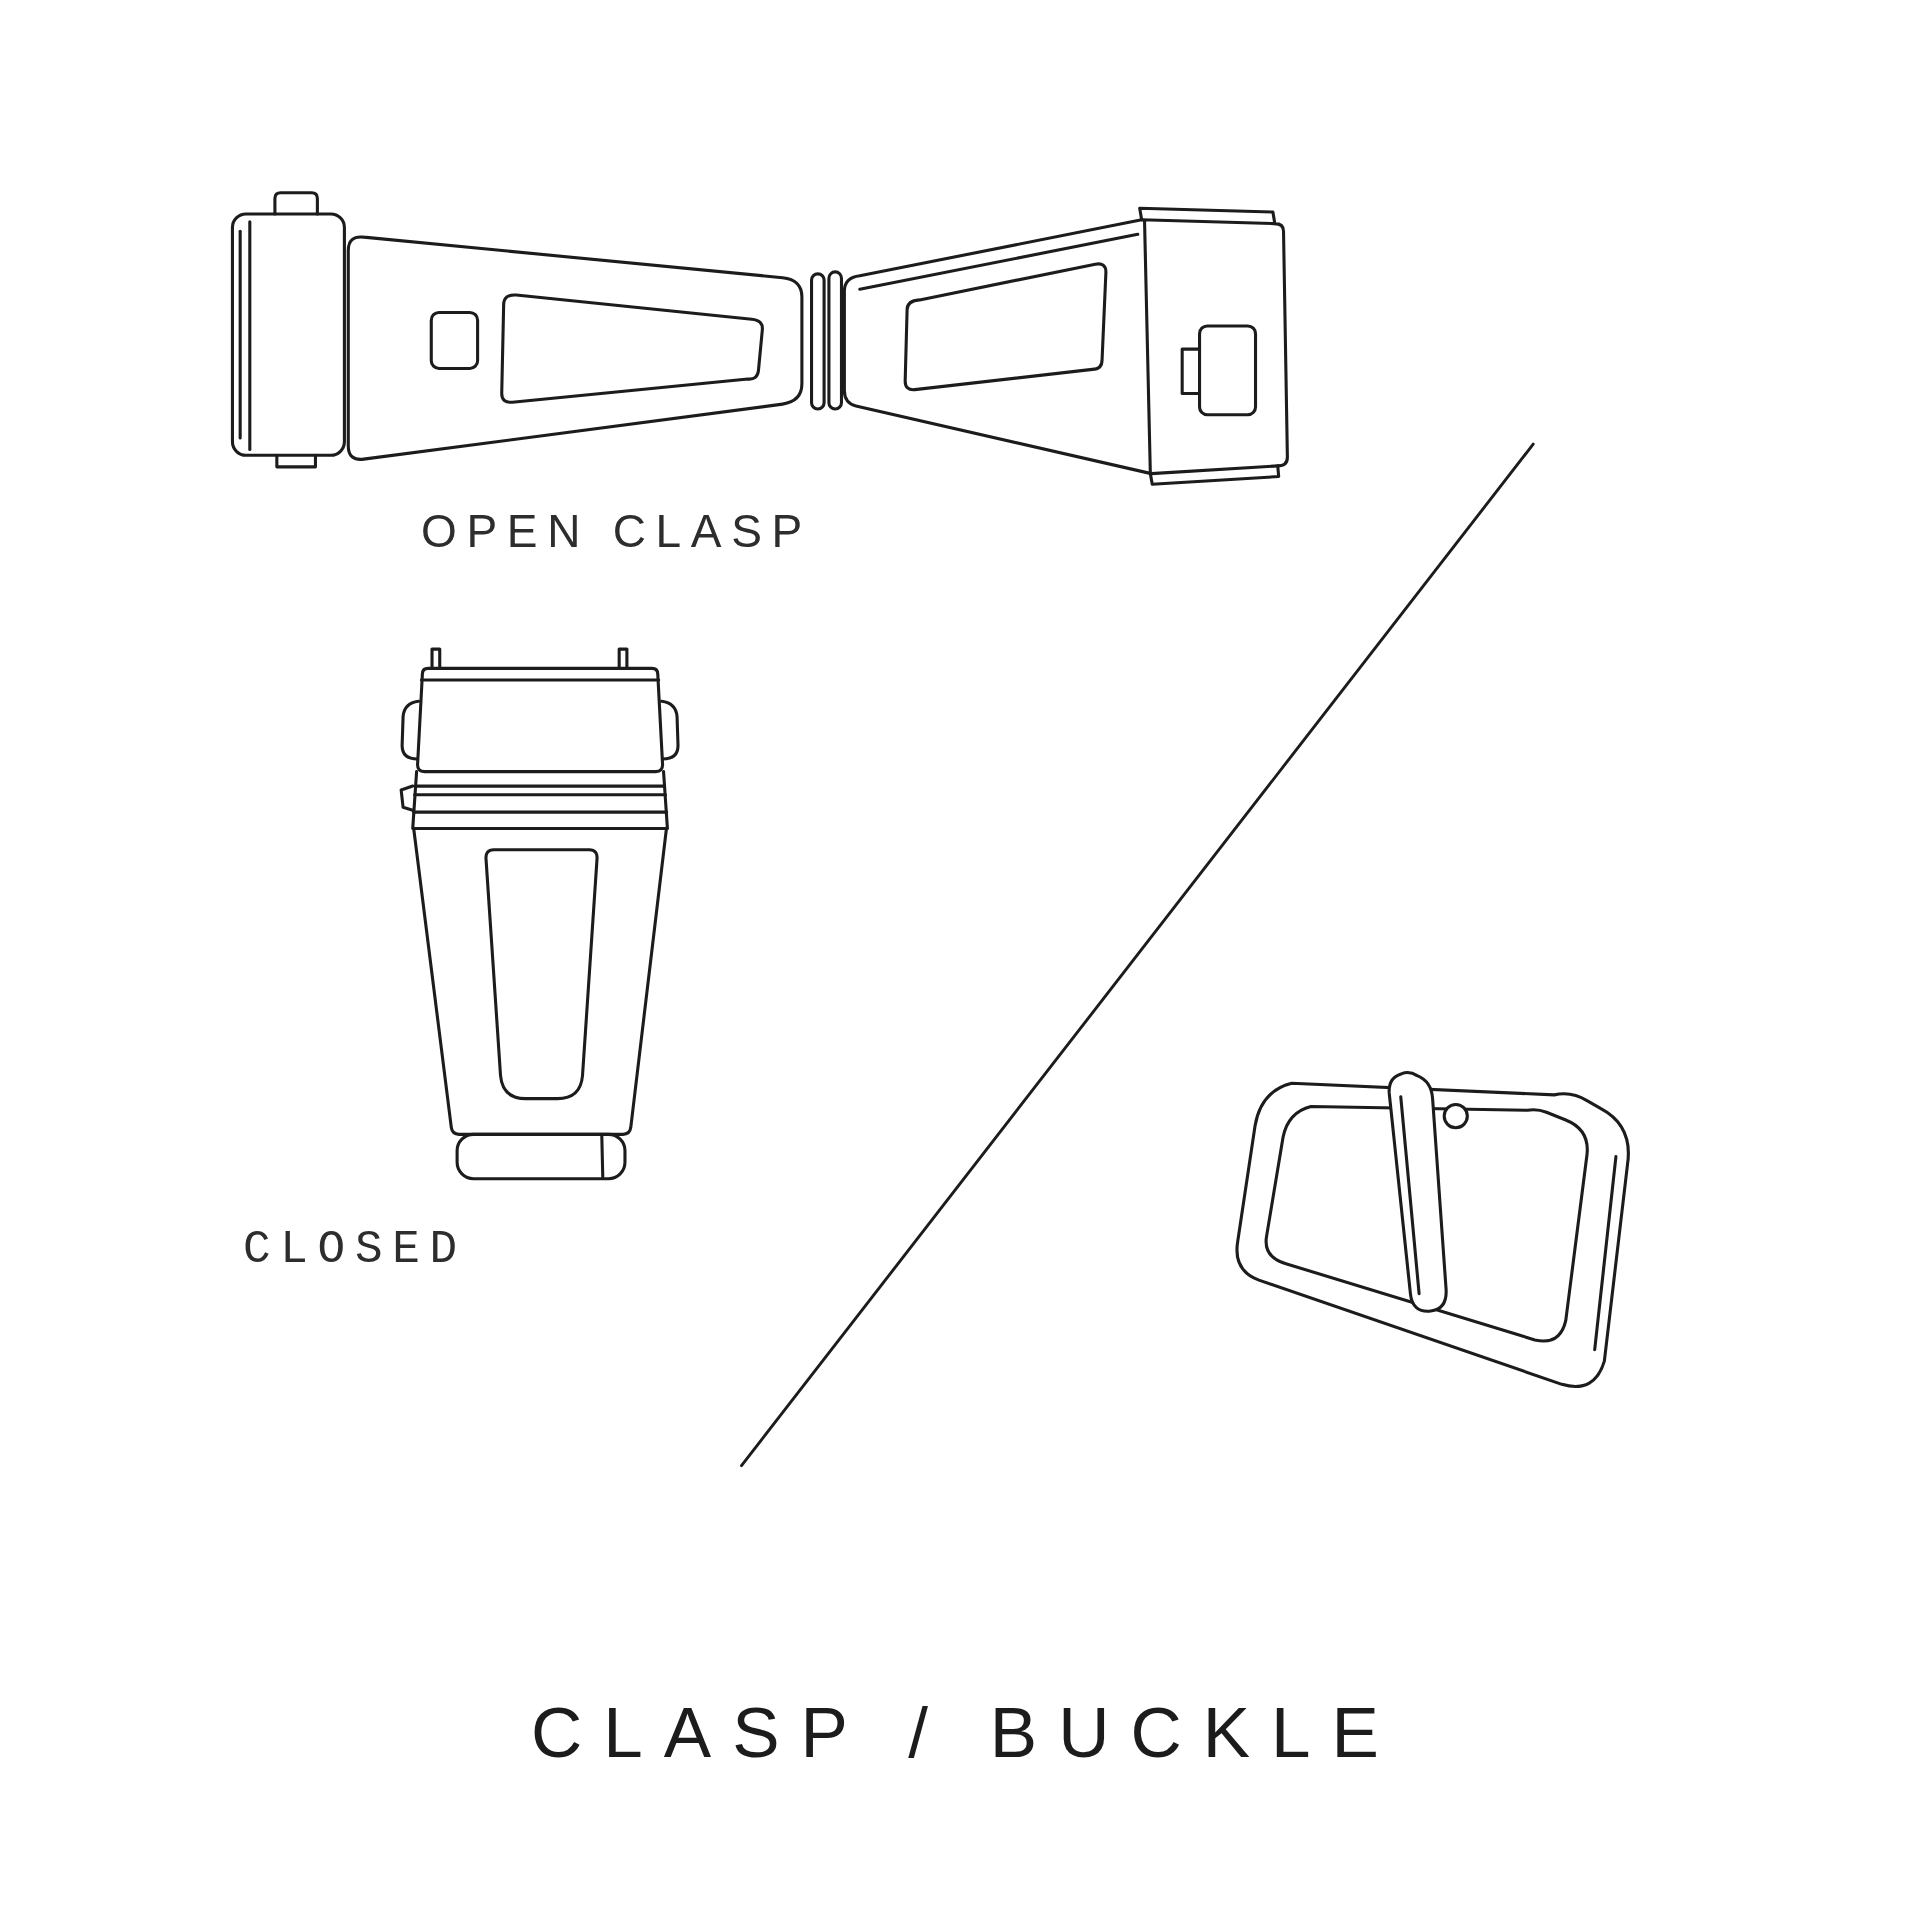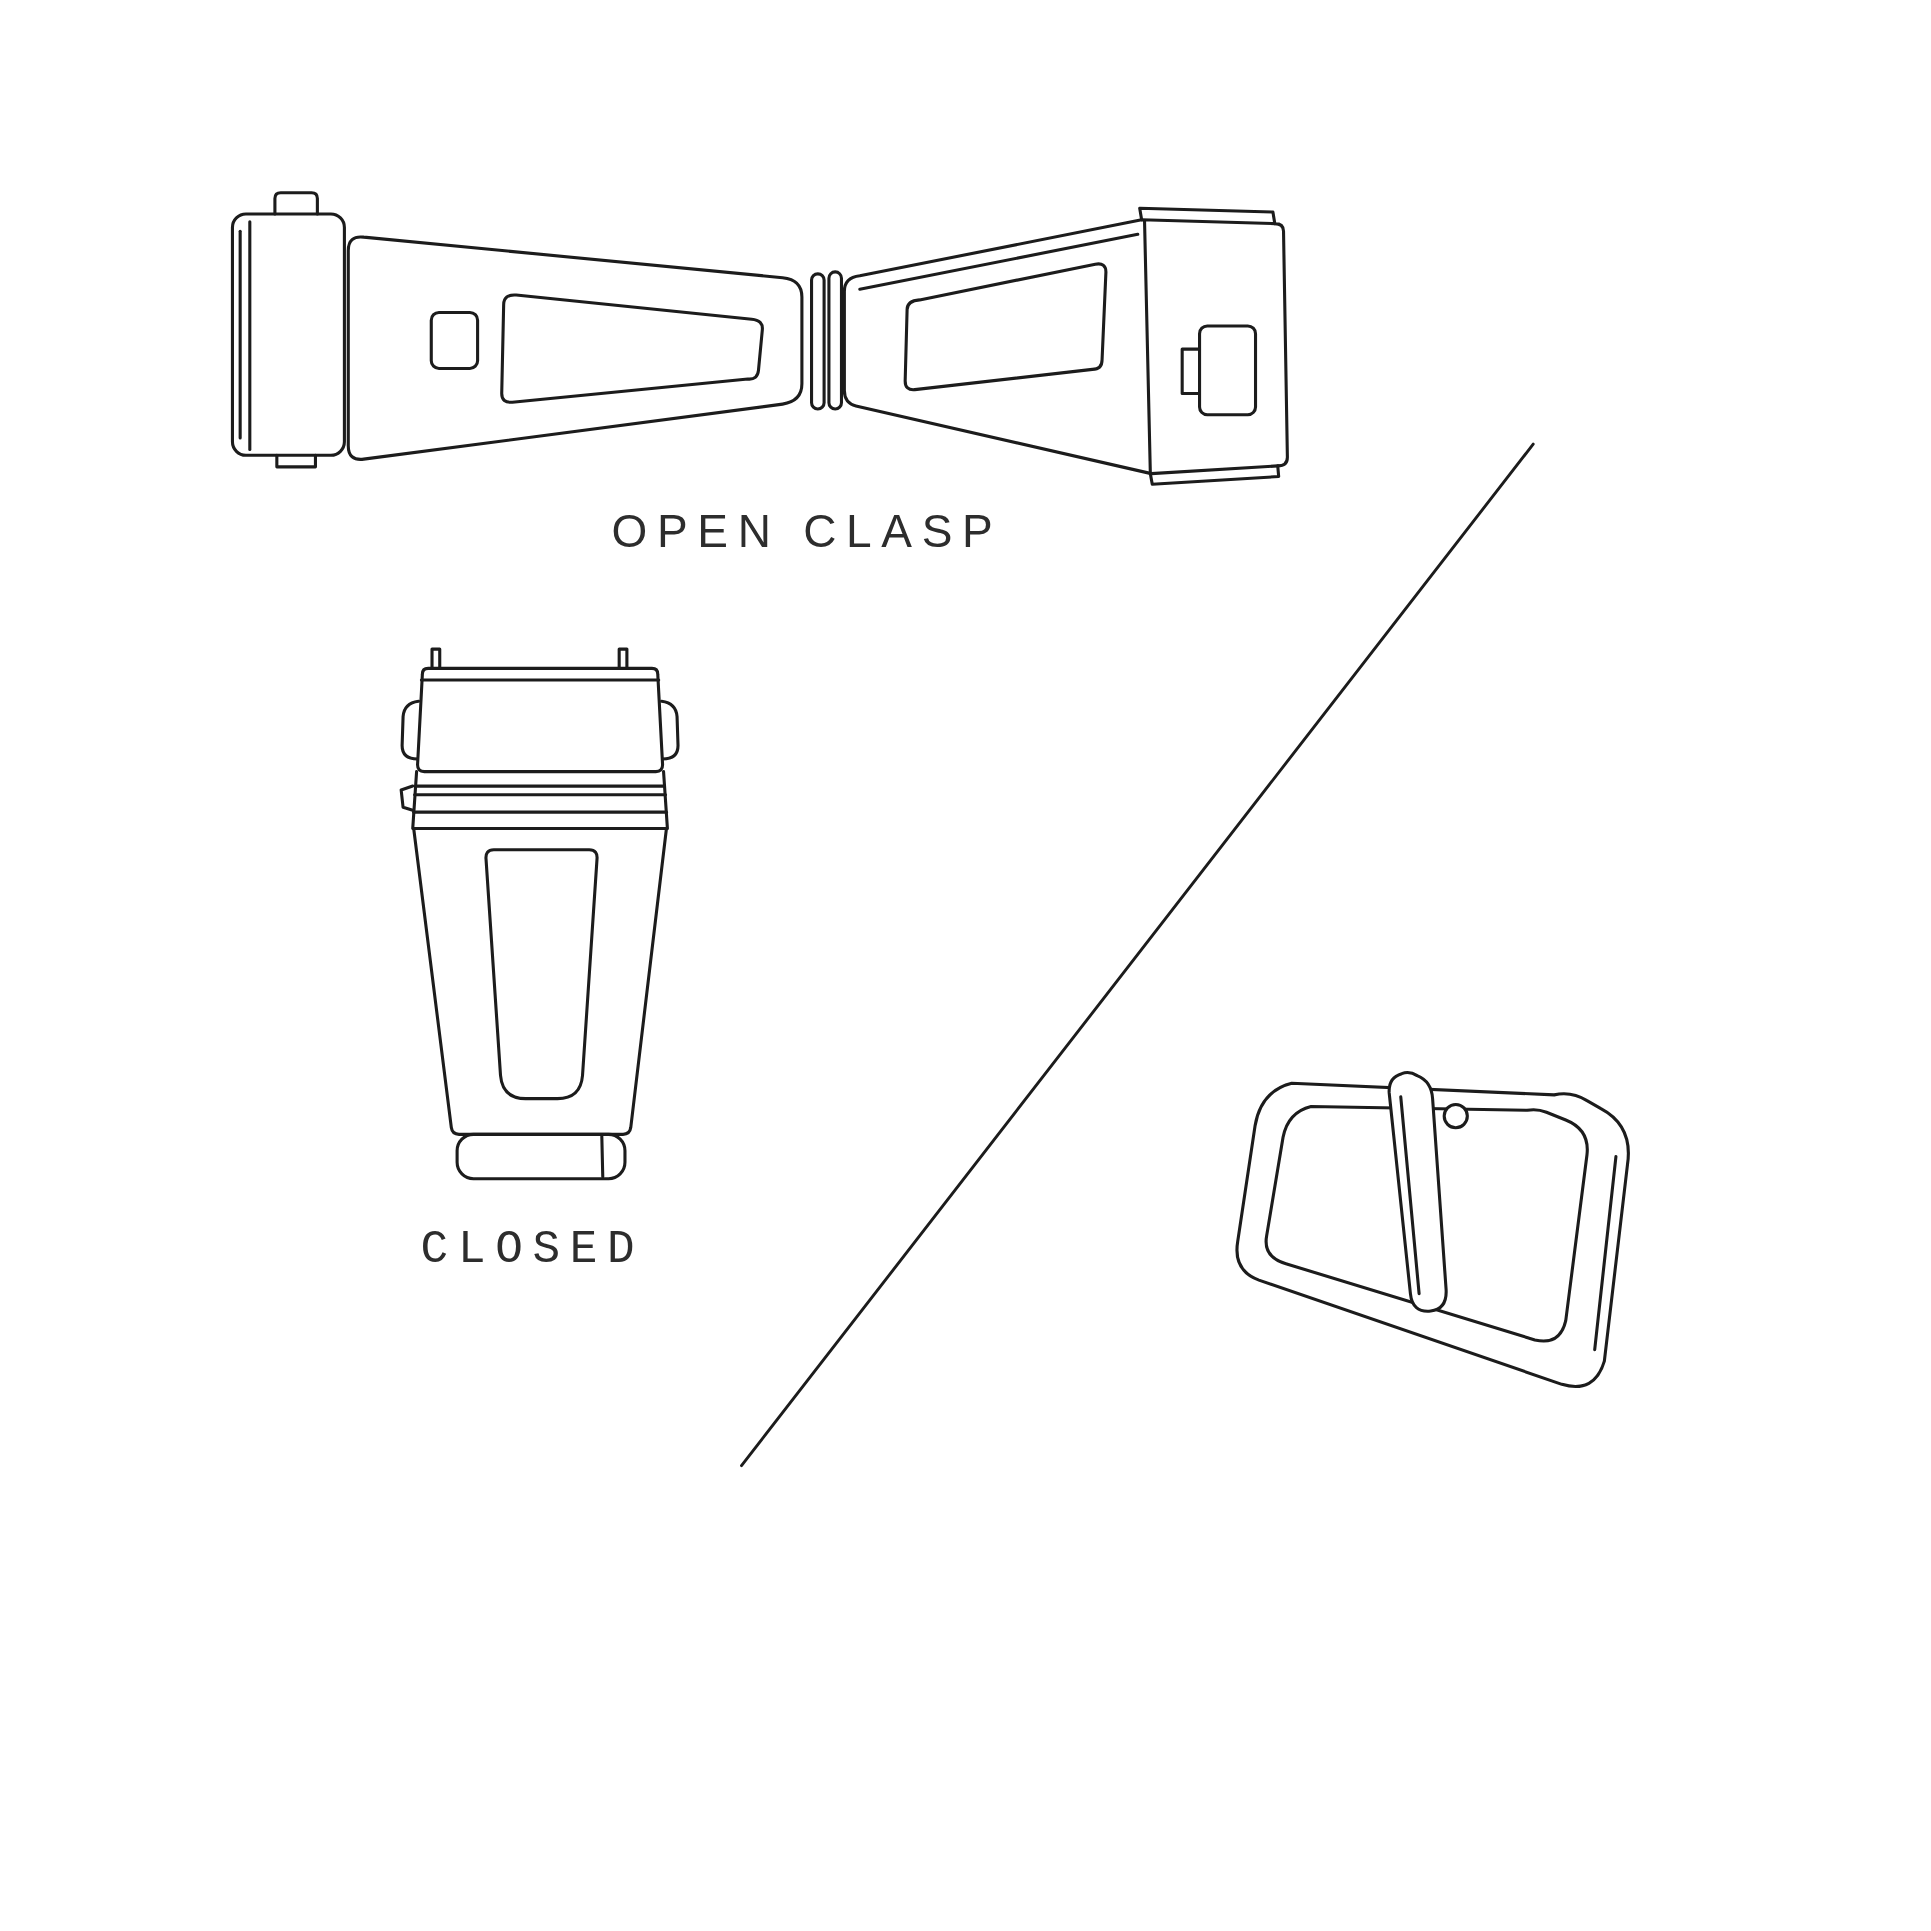--- a/index.html
+++ b/index.html
@@ -18,21 +18,20 @@
   svg { display: block; }
   .illustration { position: absolute; }
   .divider-svg {
     position: absolute;
     left: 0; top: 0;
     width: 1931px; height: 1931px;
     pointer-events: none;
   }
   .caption {
     position: absolute;
-    text-align: center;
     color: #2d2d2d;
     font-size: 46px;
     letter-spacing: 9.7px;
     font-weight: 400;
     white-space: nowrap;
   }
   .caption-open { left: 421px; top: 504px; width: 772px; }
   .caption-closed { left: 243px; top: 1224px; width: 579px; font-family: Liberation Mono, monospace; }
   .page-title {
     position: absolute;
@@ -138,15 +137,16 @@
       <path class="stroke-fill" d="M 86 44 Q 62 50 57 76 L 40 178 Q 36 200 60 207 L 318 286 Q 344 292 350 266 L 372 94 Q 375 68 350 58 L 330 50 Q 320 46 310 48 Z"></path>
 
       <path class="stroke" d="M 402 96 L 380 296"></path>
 
       <path class="stroke-fill" d="M 180 10 Q 166 14 167 30 L 189 238 Q 191 258 210 256 Q 227 254 226 234 L 212 36 Q 211 18 196 12 Q 188 7 180 10 Z"></path>
       <path class="stroke" d="M 179 34 L 198 238"></path>
       <circle class="stroke-fill" cx="236" cy="54" r="12"></circle>
     </svg>
   </div>
 
+  <div class="page-title">CLASP / BUCKLE</div>
 
 </div>
 
 
 </body></html>

